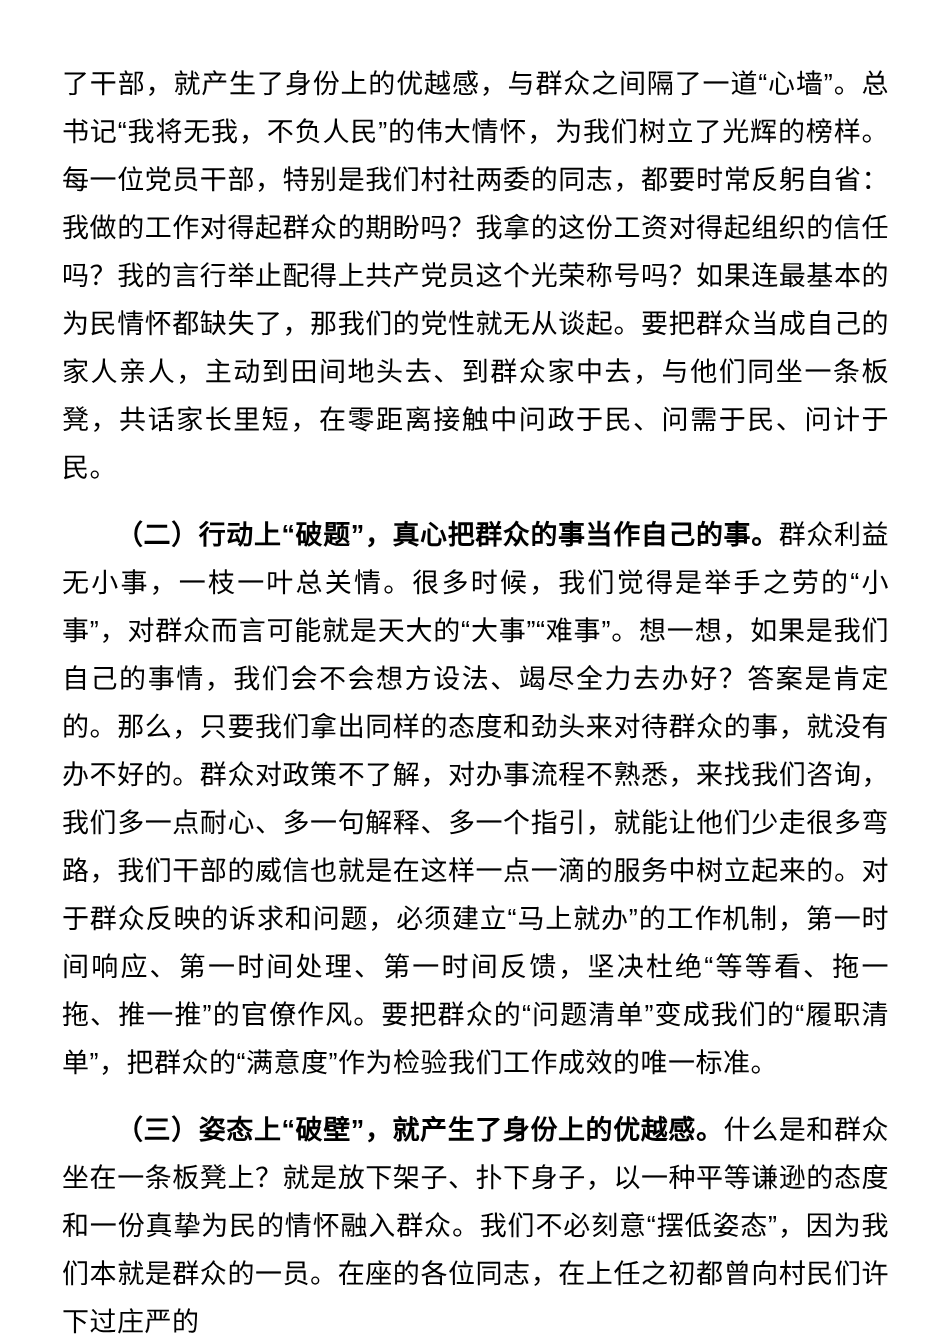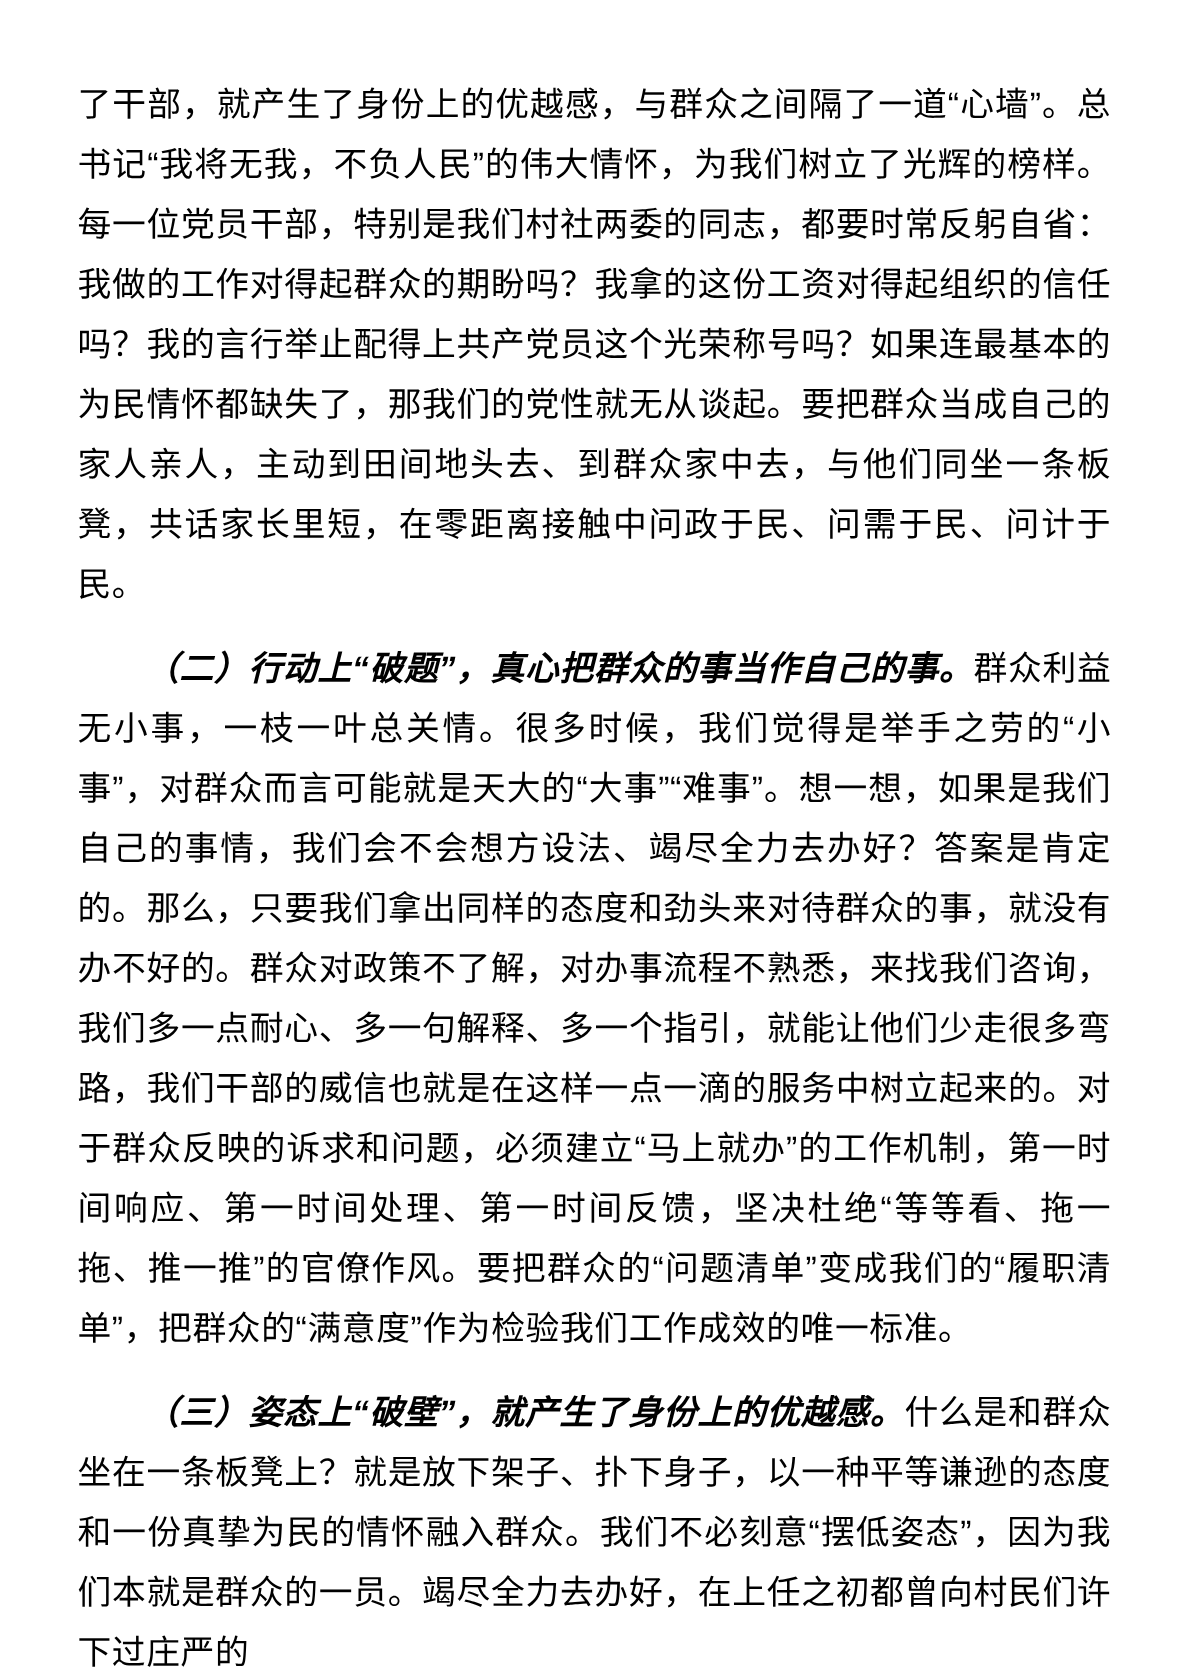--- a/index.html
+++ b/index.html
@@ -31,29 +31,28 @@
     padding: 0;
   }
   p.para + p.para {
     margin-top: 19px;
   }
   p.para.indent {
     text-indent: 2em;
   }
   .section-heading {
     font-weight: 700;
-    font-style: italic;
   }
 </style>
 </head>
 <body>
 
 <div class="page">
   <div class="doc-body">
 
     <p class="para"><span>了干部，就产生了身份上的优越感，与群众之间隔了一道“心墙”。总书记“我将无我，不负人民”的伟大情怀，为我们树立了光辉的榜样。每一位党员干部，特别是我们村社两委的同志，都要时常反躬自省：我做的工作对得起群众的期盼吗？我拿的这份工资对得起组织的信任吗？我的言行举止配得上共产党员这个光荣称号吗？如果连最基本的为民情怀都缺失了，那我们的党性就无从谈起。要把群众当成自己的家人亲人，主动到田间地头去、到群众家中去，与他们同坐一条板凳，共话家长里短，在零距离接触中问政于民、问需于民、问计于民。</span></p>
 
     <p class="para indent"><strong class="section-heading">（二）行动上“破题”，真心把群众的事当作自己的事。</strong><span>群众利益无小事，一枝一叶总关情。很多时候，我们觉得是举手之劳的“小事”，对群众而言可能就是天大的“大事”“难事”。想一想，如果是我们自己的事情，我们会不会想方设法、竭尽全力去办好？答案是肯定的。那么，只要我们拿出同样的态度和劲头来对待群众的事，就没有办不好的。群众对政策不了解，对办事流程不熟悉，来找我们咨询，我们多一点耐心、多一句解释、多一个指引，就能让他们少走很多弯路，我们干部的威信也就是在这样一点一滴的服务中树立起来的。对于群众反映的诉求和问题，必须建立“马上就办”的工作机制，第一时间响应、第一时间处理、第一时间反馈，坚决杜绝“等等看、拖一拖、推一推”的官僚作风。要把群众的“问题清单”变成我们的“履职清单”，把群众的“满意度”作为检验我们工作成效的唯一标准。</span></p>
 
-    <p class="para indent"><strong class="section-heading">（三）姿态上“破壁”，就产生了身份上的优越感。</strong><span>什么是和群众坐在一条板凳上？就是放下架子、扑下身子，以一种平等谦逊的态度和一份真挚为民的情怀融入群众。我们不必刻意“摆低姿态”，因为我们本就是群众的一员。竭尽全力去办好，在上任之初都曾向村民们许下过庄严的</span></p>
+    <p class="para indent"><strong class="section-heading">（三）姿态上“破壁”，就产生了身份上的优越感。</strong><span>什么是和群众坐在一条板凳上？就是放下架子、扑下身子，以一种平等谦逊的态度和一份真挚为民的情怀融入群众。我们不必刻意“摆低姿态”，因为我们本就是群众的一员。在座的各位同志，在上任之初都曾向村民们许下过庄严的</span></p>
 
   </div>
 </div>
 
 </body></html>

